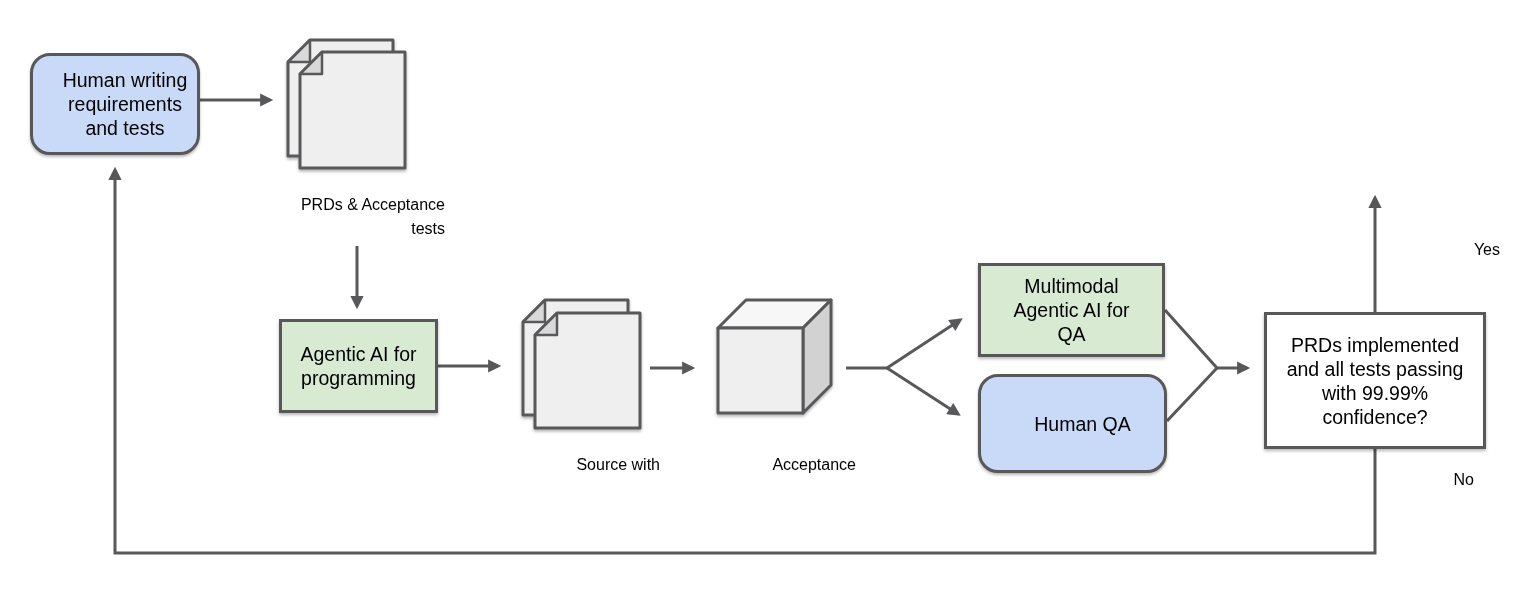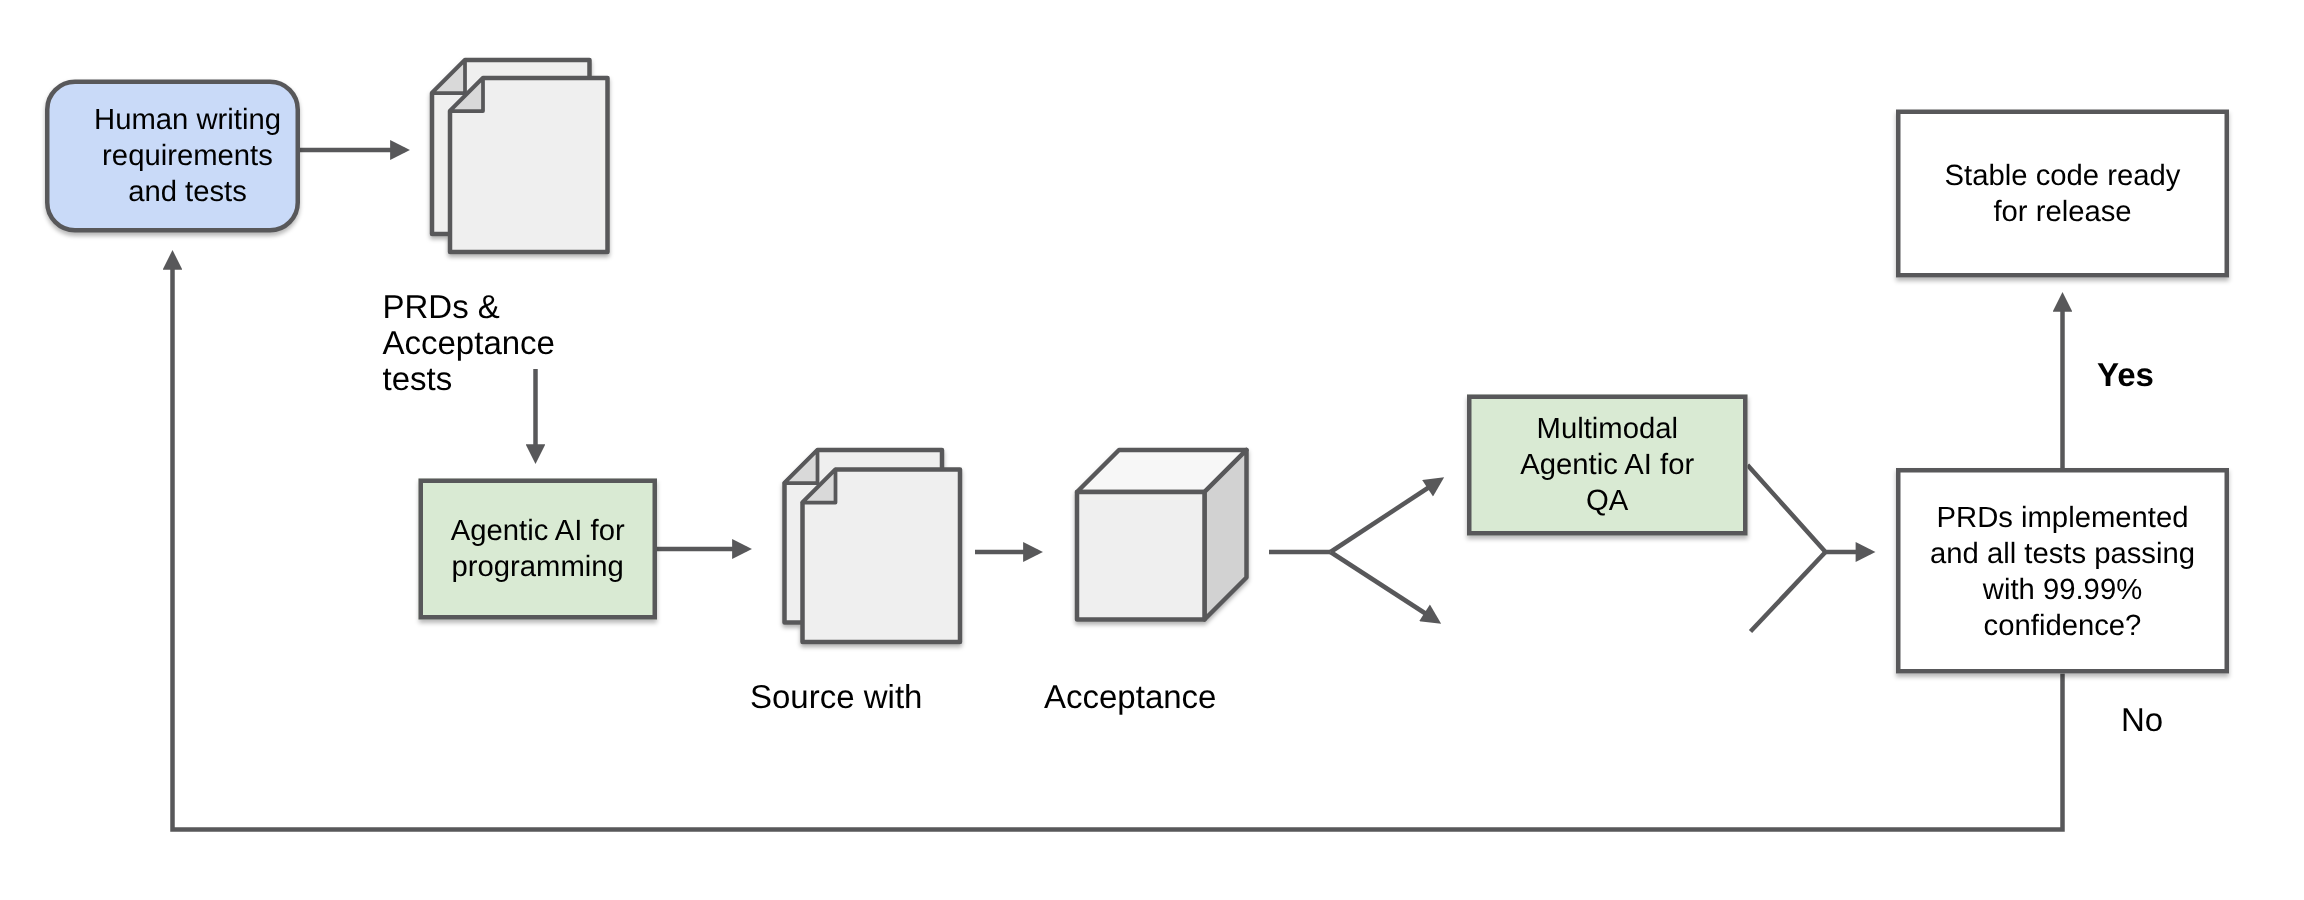--- a/index.html
+++ b/index.html
@@ -50,22 +50,22 @@
     background: var(--node-white-fill, #fff);
     font-size: 19.5px;
     line-height: 24px;
     white-space: pre-line;
     box-shadow: 0 2px 3px rgba(0,0,0,0.28);
   }
   .node.blue  { background: var(--node-blue-fill, #c9daf8); border-radius: 20px; padding-left: 20px; }
   .node.green { background: var(--node-green-fill, #d9ead3); justify-content: center; }
   .txt-label {
     position: absolute;
-    text-align: left;
-    font-size: 22px;
+    text-align: right;
+    font-size: 16px;
     line-height: 24px;
     white-space: pre-line;
   }
 </style>
 </head>
 <body>
 
 <div class="canvas">
 
   <svg class="layer" viewBox="0 0 1536 600">
@@ -121,37 +121,36 @@
     <span>Agentic AI for
 programming</span>
   </div>
 
   <div class="node green" style="left:978px; top:263px; width:187px; height:94px;">
     <span>Multimodal
 Agentic AI for
 QA</span>
   </div>
 
+  <div class="node blue" style="left:978px; top:374px; width:189px; height:99px;">
+    <span>Human QA</span>
+  </div>
 
   <div class="node" style="left:1264px; top:312px; width:222px; height:137px;">
     <span>PRDs implemented
 and all tests passing
 with 99.99%
 confidence?</span>
   </div>
 
-  <div class="node" style="left:1264px; top:73px; width:222px; height:112px;">
-    <span>Stable code ready
-for release</span>
-  </div>
 
   <div class="txt-label" style="left:255px; top:193px; width:190px;">PRDs &amp; Acceptance
 tests</div>
 
   <div class="txt-label" style="left:500px; top:453px; width:160px;">Source with</div>
 
   <div class="txt-label" style="left:696px; top:453px; width:160px;">Acceptance</div>
 
-  <div class="txt-label" style="left:1398px; top:238px; width:60px;font-weight:bold;">Yes</div>
+  <div class="txt-label" style="left:1440px; top:238px; width:60px;">Yes</div>
 
   <div class="txt-label" style="left:1414px; top:468px; width:60px;">No</div>
 
 </div>
 
 </body></html>

